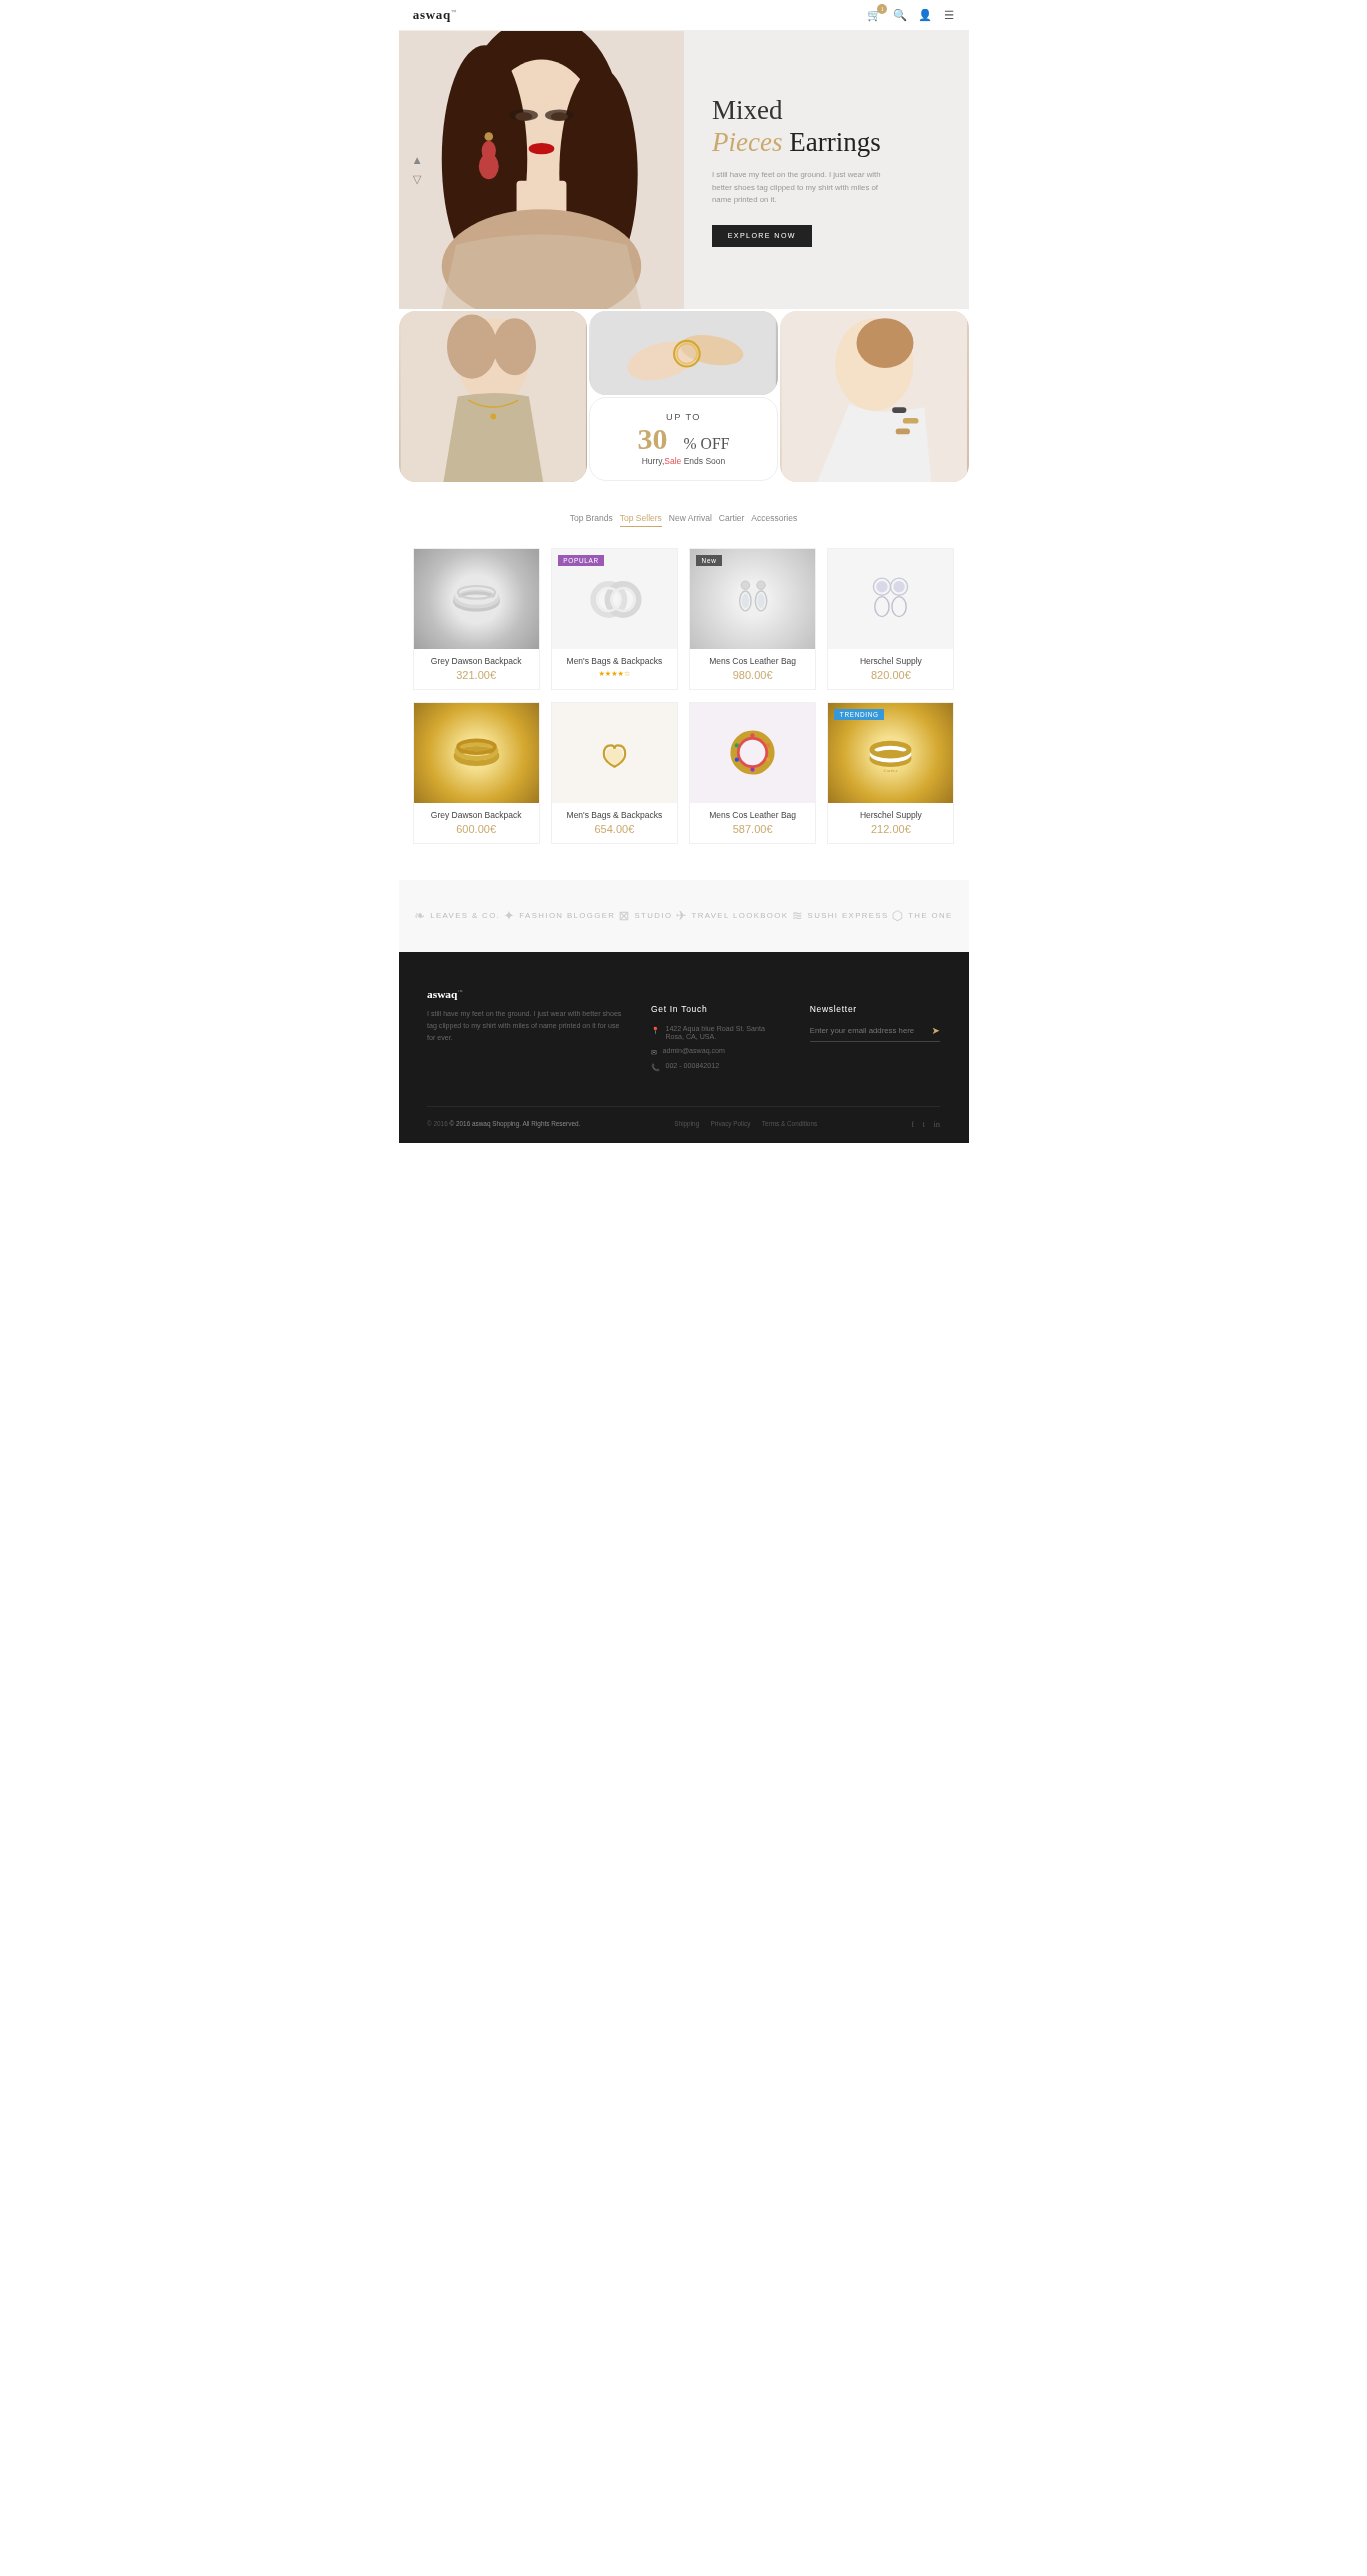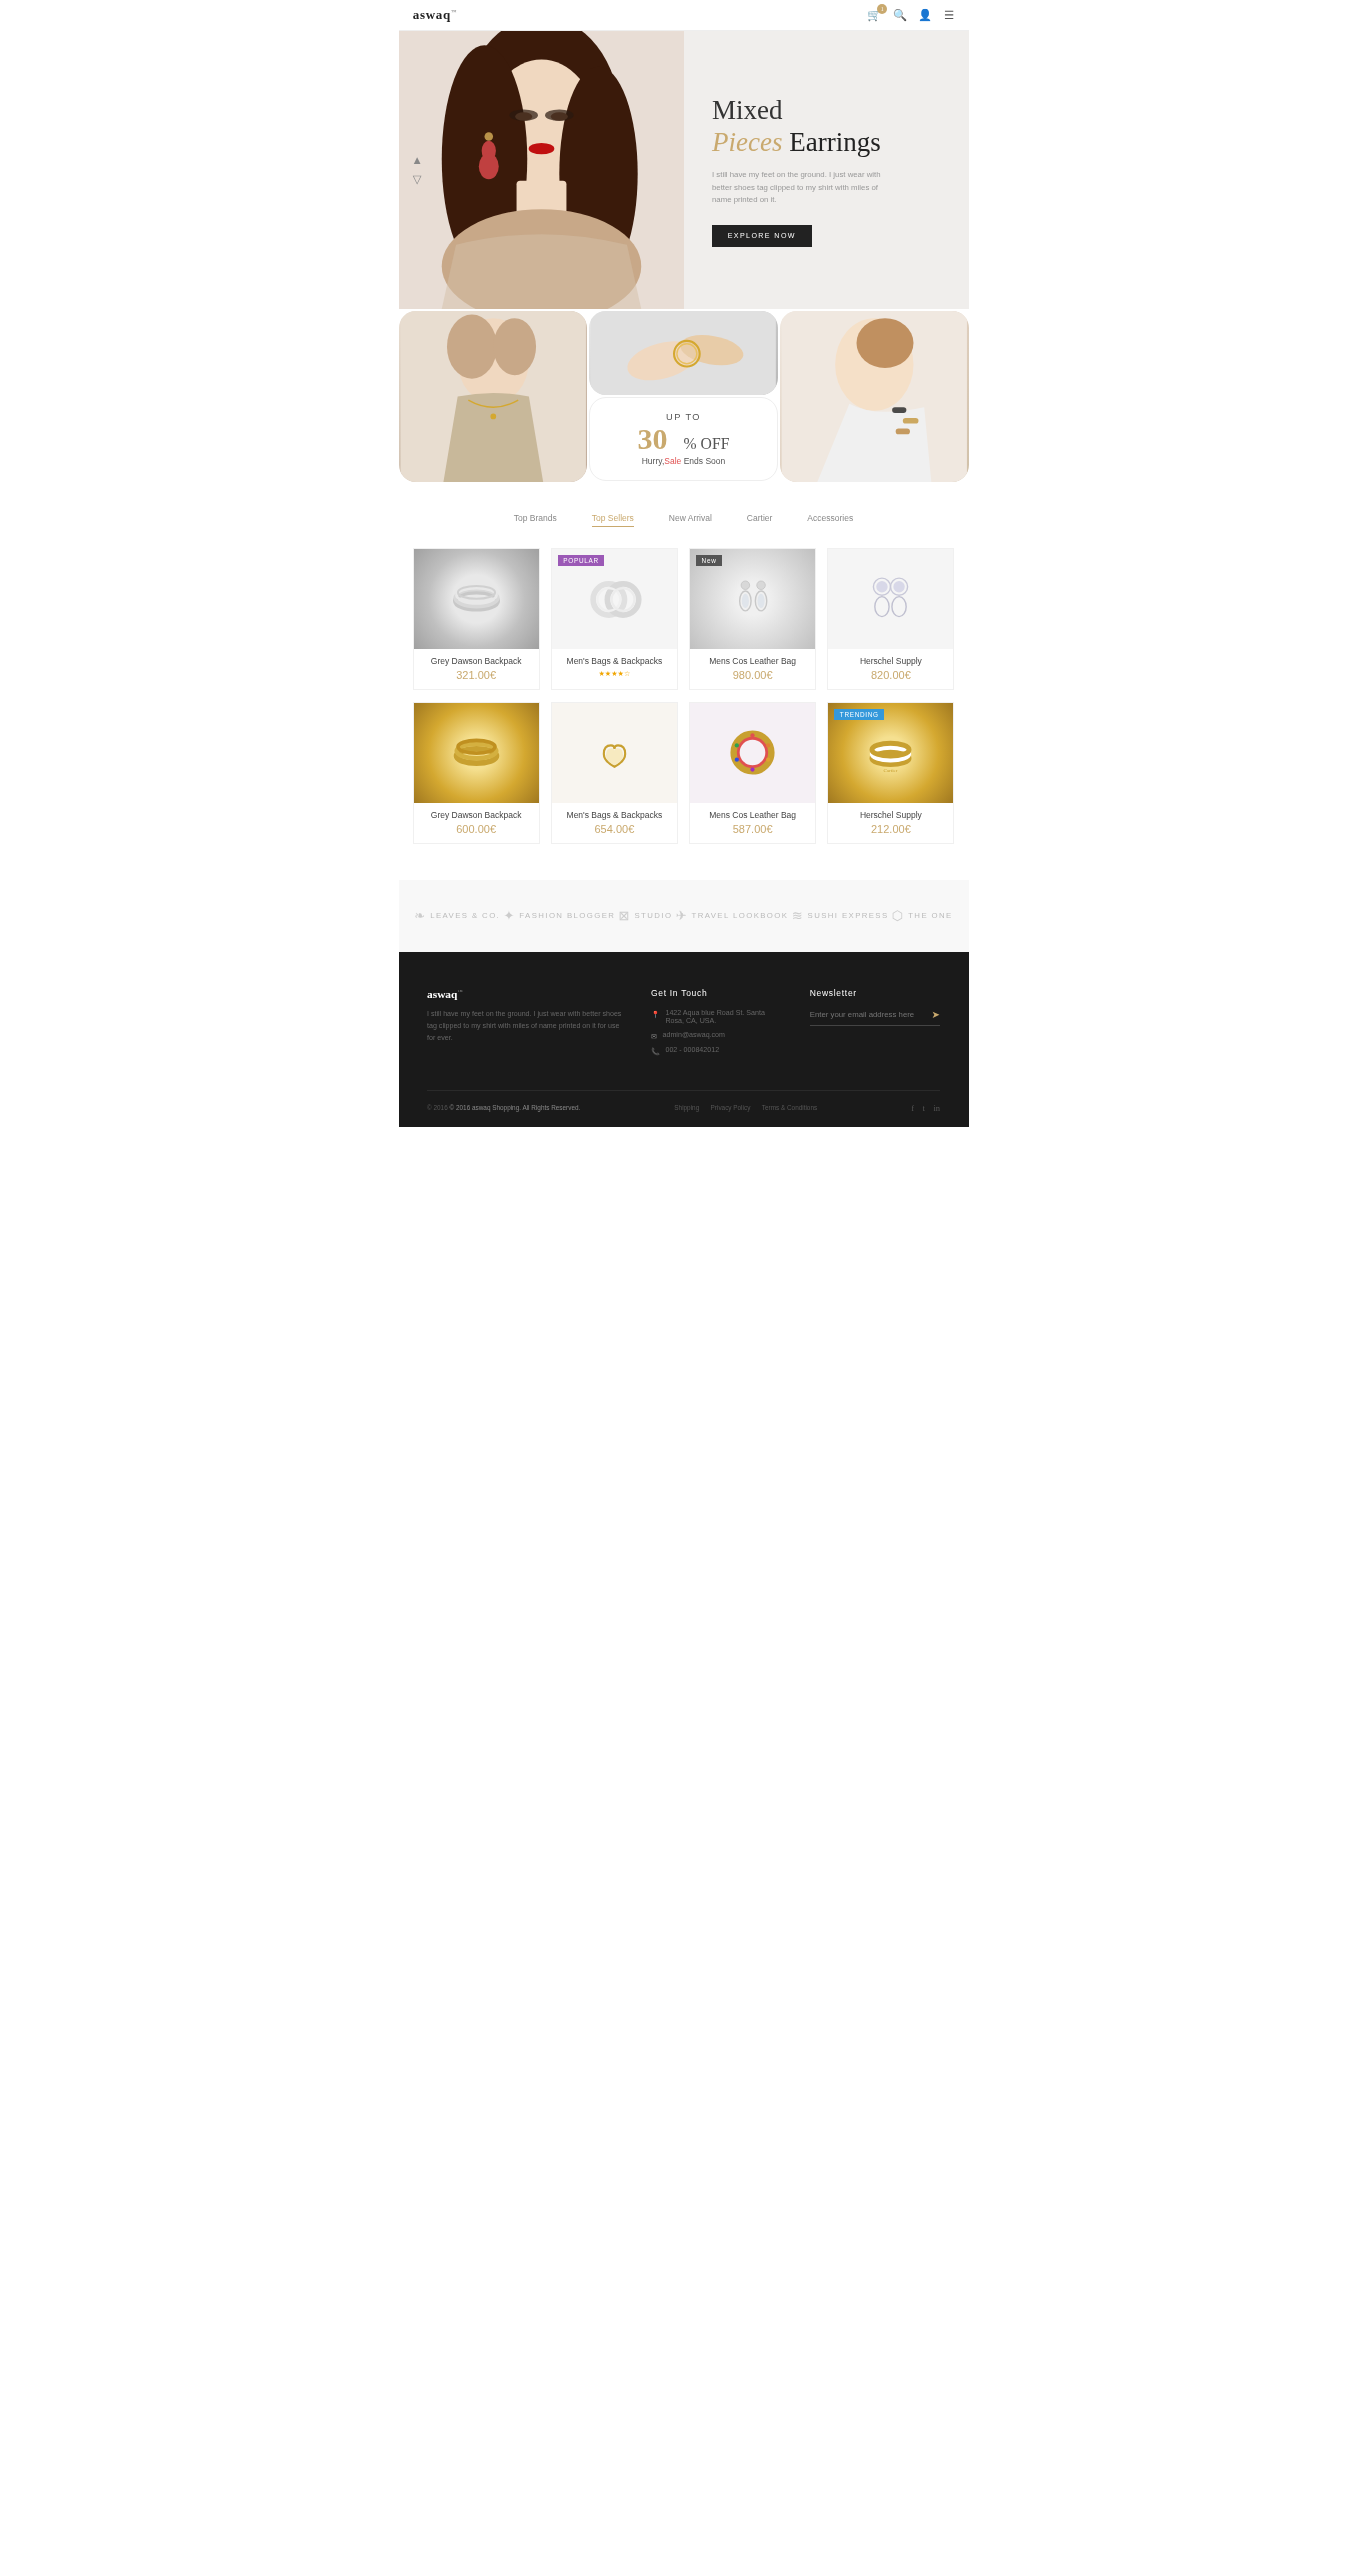--- a/index.html
+++ b/index.html
@@ -62,21 +62,21 @@
       align-items: center; justify-content: center; text-align: center; padding: 14.2px;
     }
     .promo-sale-up { font-size: 9.3px; font-family: Arial, sans-serif; color: #555; letter-spacing: 1.4px; }
     .promo-sale-percent { font-size: 30px; font-weight: bold; color: #c9a96e; }
     .promo-sale-off { font-size: 15.7px; color: #555; }
     .promo-sale-hurry { font-size: 8.5px; color: #555; font-family: Arial, sans-serif; }
     .promo-sale-red { color: #e05050; }
 
     
     .product-section { padding: 28.5px 14.2px 14.2px; }
-    .tabs { display: flex; justify-content: center; gap: 35px; margin-bottom: 21.4px; }
+    .tabs { display: flex; justify-content: center; gap: 7px; margin-bottom: 21.4px; }
     .tab { font-size: 8.5px; font-family: Arial, sans-serif; color: #888; cursor: pointer; padding-bottom: 2.8px; }
     .tab.active { color: #c9a96e; border-bottom: 1.4px solid #c9a96e; }
 
     
     .product-grid { display: grid; grid-template-columns: repeat(4, 1fr); gap: 11.4px; }
     .product-card { background: #fff; border: 0.7px solid #f0f0f0; position: relative; overflow: hidden; }
     .product-img { height: 100px; display: flex; align-items: center; justify-content: center; background: #f8f8f8; position: relative; }
     .product-badge {
       position: absolute; top: 5.7px; left: 5.7px; padding: 2.1px 5.7px;
       font-size: 6.4px; font-family: Arial, sans-serif; color: #fff; letter-spacing: 0.7px;
@@ -108,21 +108,21 @@
     .brands-row { display: flex; align-items: center; justify-content: space-around; }
     .brand-logo { color: #bbb; font-size: 7.8px; font-family: Arial, sans-serif; letter-spacing: 1.4px; text-transform: uppercase; display: flex; align-items: center; gap: 3.6px; }
     .brand-icon { font-size: 13px; color: #ccc; }
 
     
     .footer { background: #1a1a1a; color: #999; padding: 36px 28.5px 14.2px; }
     .footer-top { display: grid; grid-template-columns: 1.5fr 1fr 1fr; gap: 28.5px; margin-bottom: 28.5px; }
     .footer-logo { font-size: 11.4px; color: #fff; margin-bottom: 8.5px; font-weight: bold; }
     .footer-logo sup { font-size: 5px; color: #777; }
     .footer-desc { font-size: 7.1px; color: #666; line-height: 1.7; font-family: Arial, sans-serif; }
-    .footer-heading { font-size: 8.5px; color: #fff; margin-bottom: 11.4px; font-family: Arial, sans-serif; letter-spacing: 0.7px; }
+    .footer-heading { font-size: 8.5px; color: #fff; margin-bottom: 11.4px; font-family: Arial, sans-serif; letter-spacing: 0.7px; margin-top: 16px; }
     .footer-contact-item { display: flex; align-items: flex-start; gap: 5.7px; margin-bottom: 5.7px; font-size: 7.1px; font-family: Arial, sans-serif; color: #666; }
     .footer-contact-icon { color: #888; font-size: 7.1px; margin-top: 0.7px; }
     .newsletter-form { display: flex; align-items: center; border-bottom: 0.7px solid #444; padding-bottom: 4.3px; }
     .newsletter-input {
       background: none; border: none; outline: none; color: #666;
       font-size: 7.8px; font-family: Arial, sans-serif; flex: 1;
     }
     .newsletter-btn { background: none; border: none; color: #c9a96e; cursor: pointer; font-size: 10px; }
     .footer-bottom { border-top: 0.7px solid #2a2a2a; padding-top: 11.4px; display: flex; align-items: center; justify-content: space-between; }
     .footer-copy { font-size: 6.4px; color: #555; font-family: Arial, sans-serif; }

